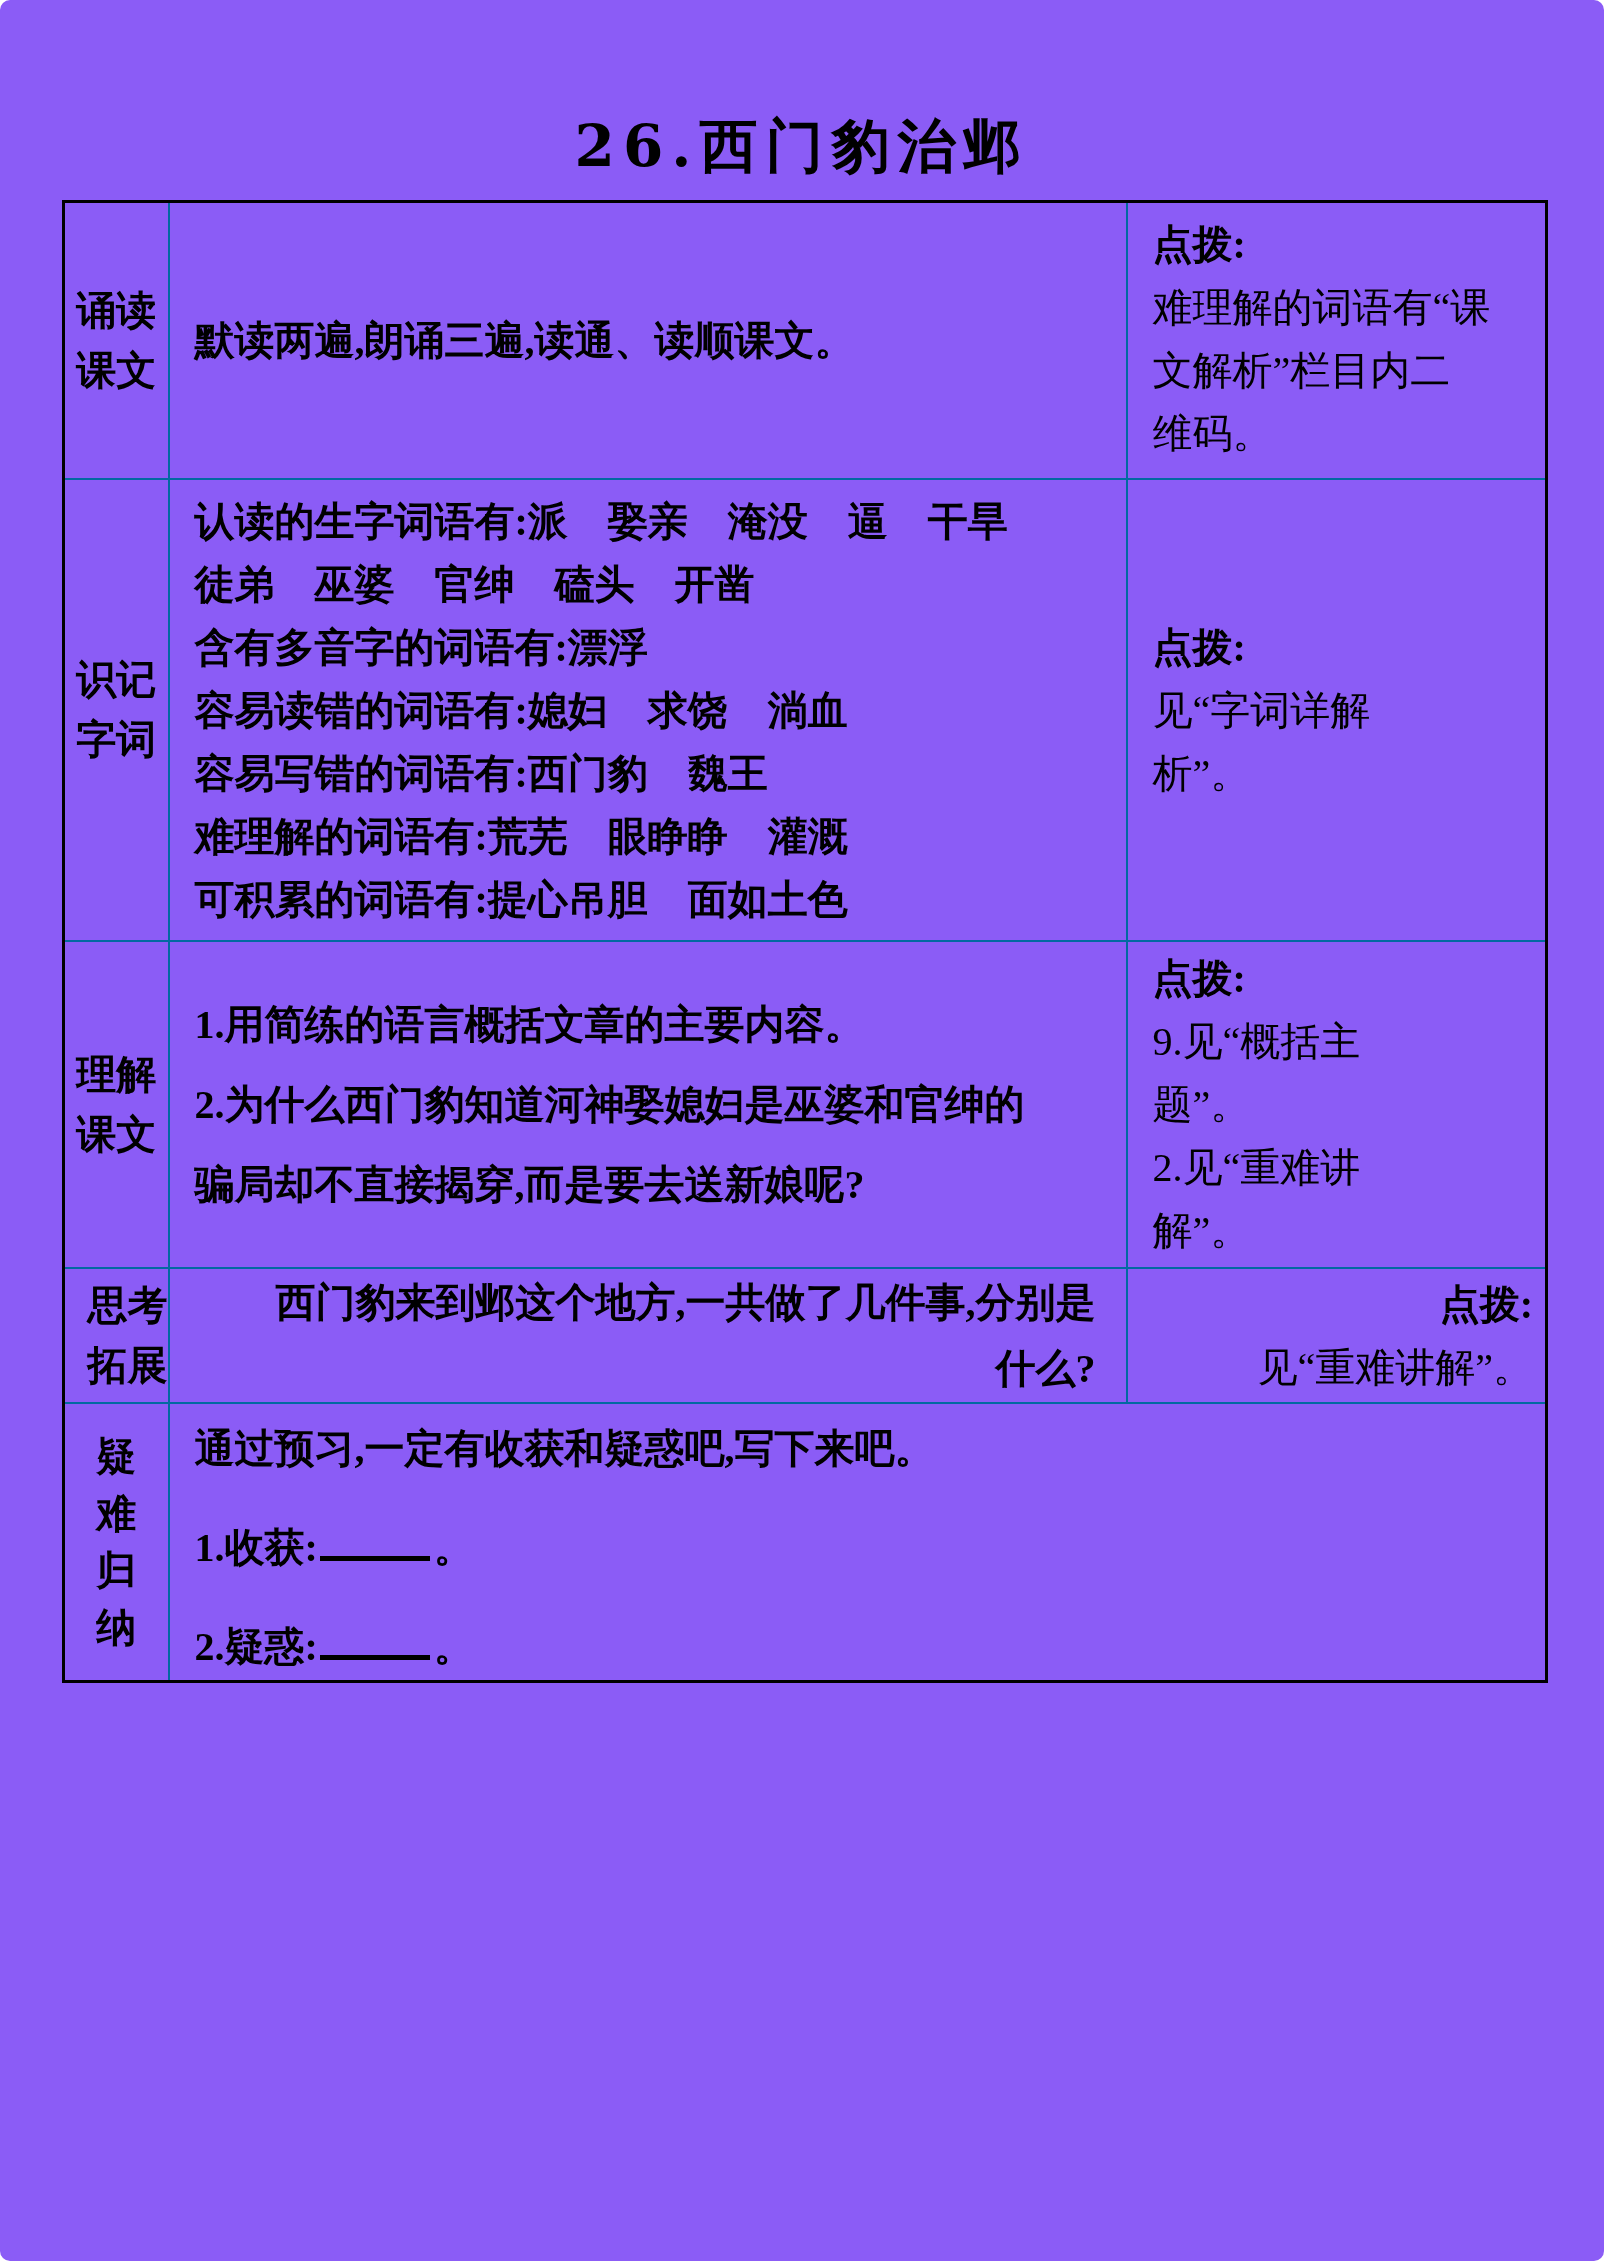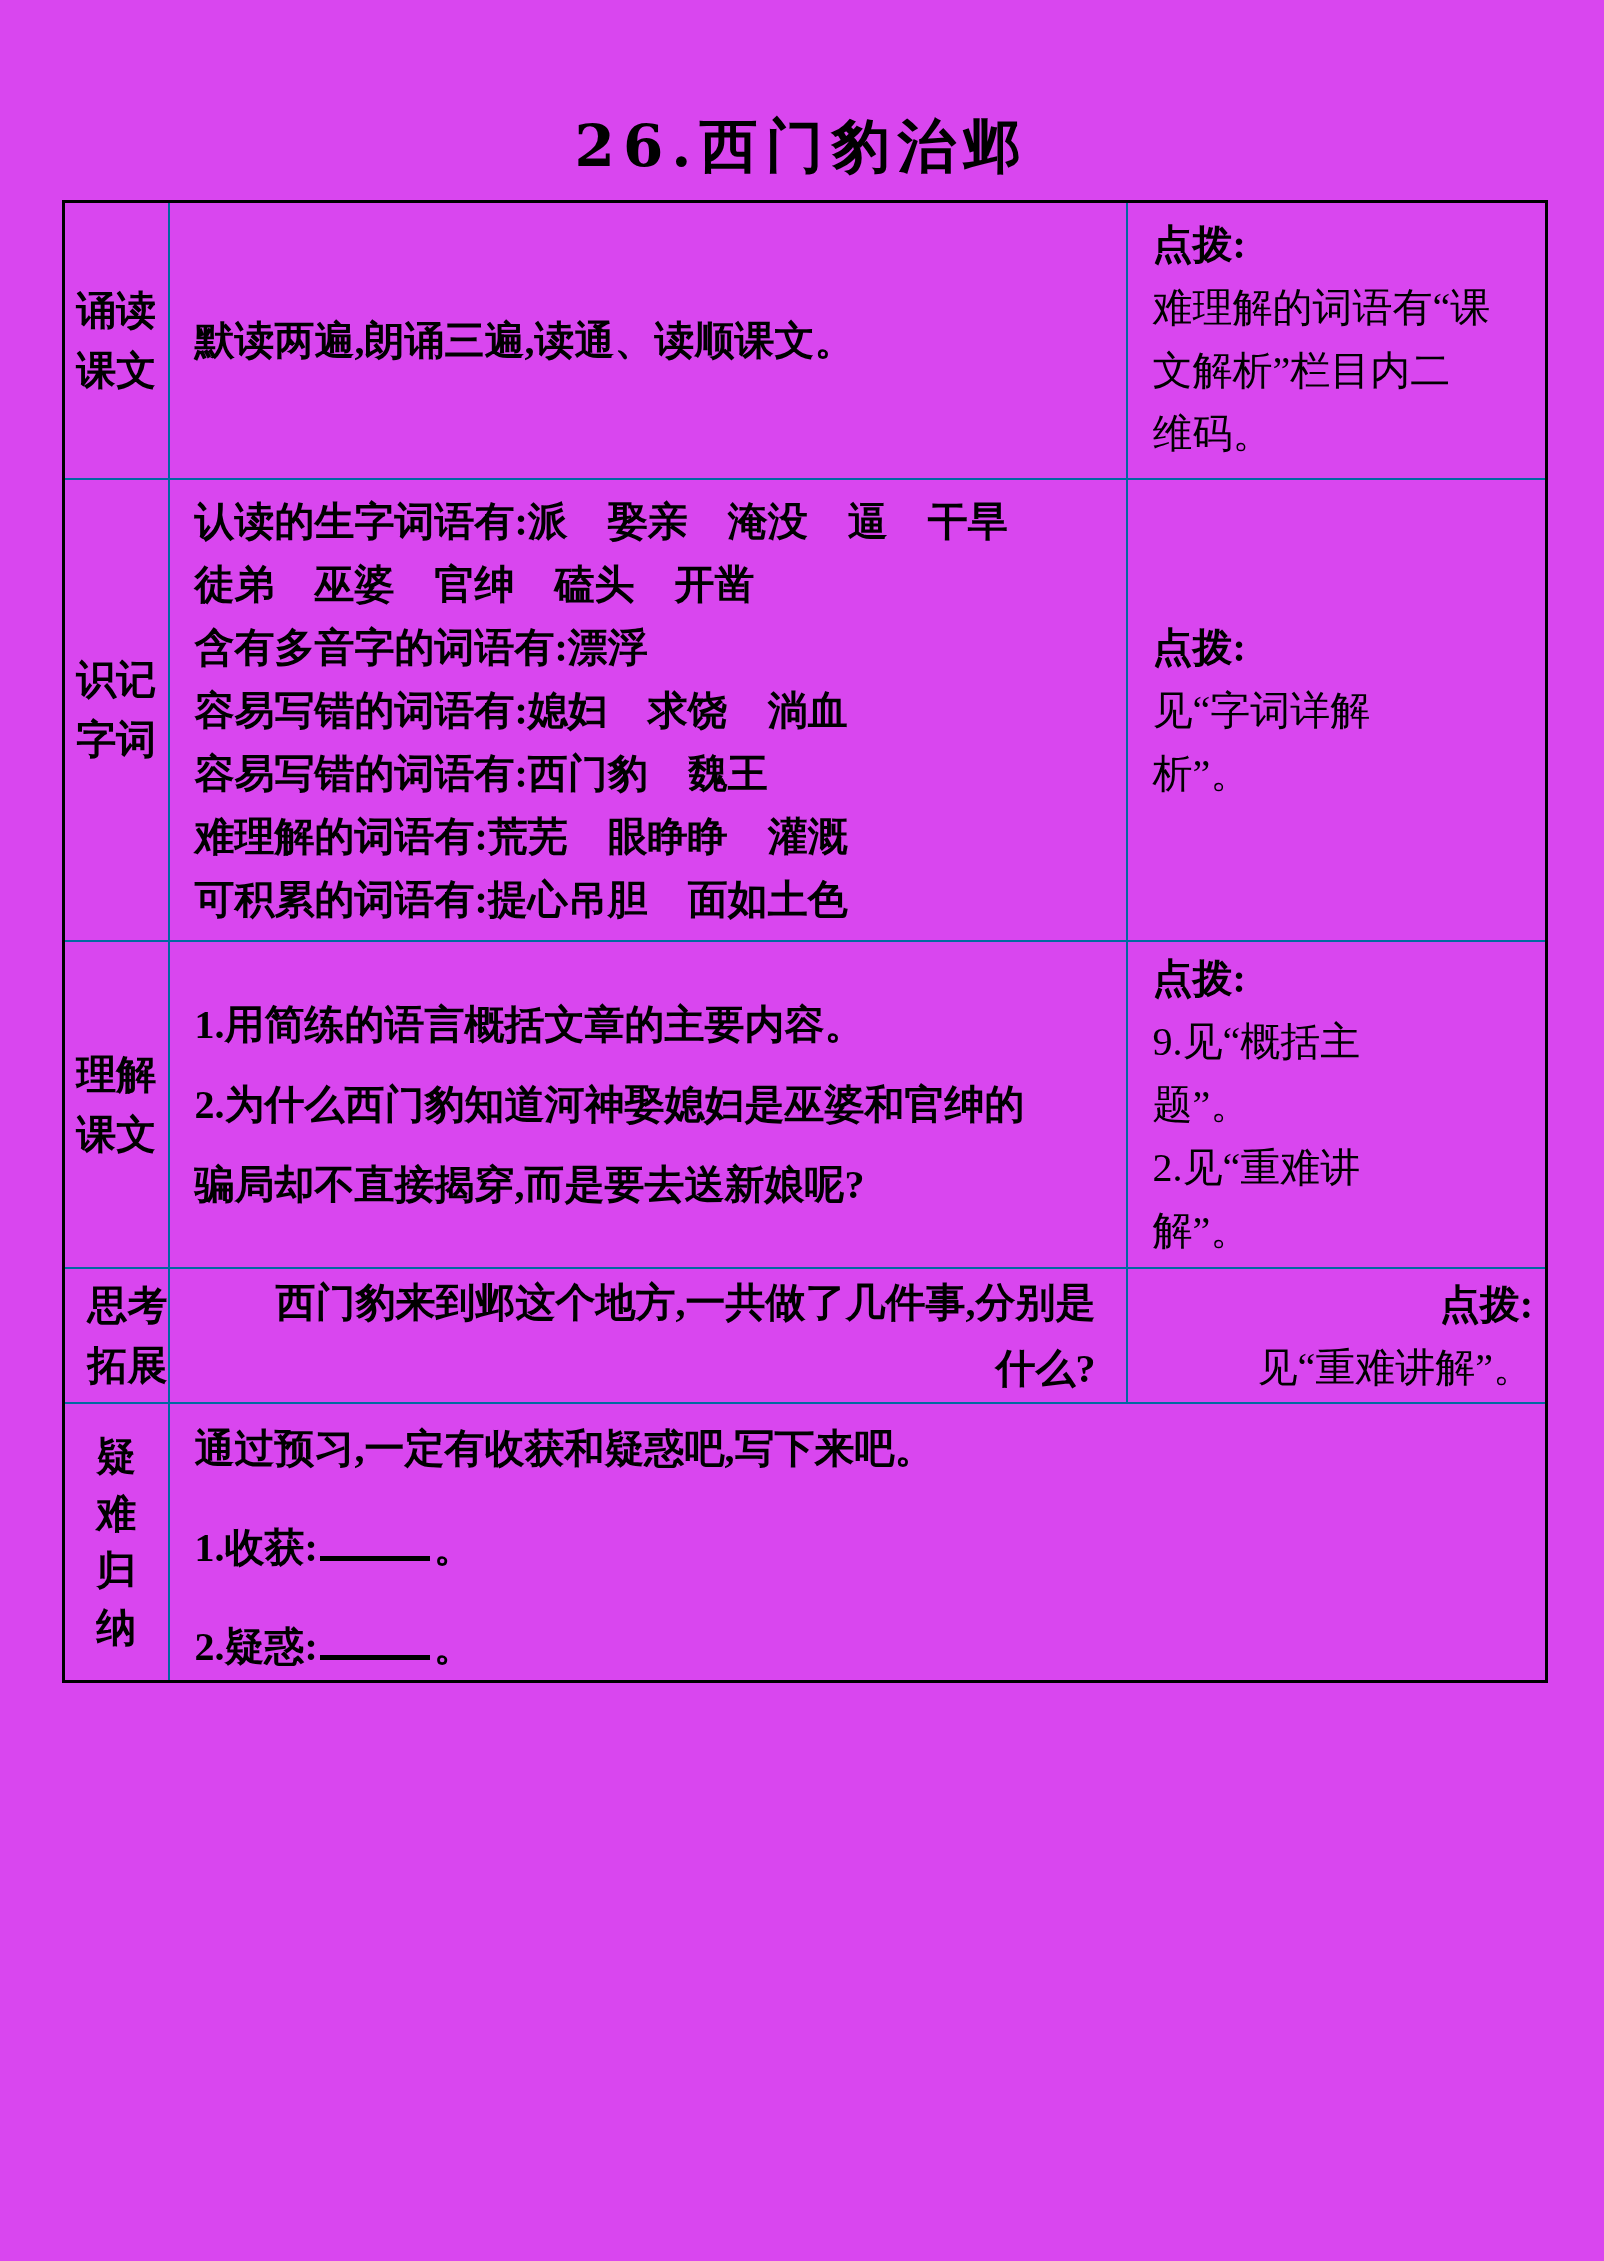--- a/index.html
+++ b/index.html
@@ -4,23 +4,24 @@
 <style>
   html, body {
     margin: 0;
     padding: 0;
     background: #ffffff;
   }
   .page {
     position: relative;
     width: 1604px;
     height: 2261px;
-    background: #d946ef;
+    background: #8b5cf6;
     font-family: "Liberation Serif", "DejaVu Serif", serif;
     color: #000000;
+    border-radius: 10px;
   }
   .page-title {
     position: absolute;
     top: 108px;
     left: 0;
     width: 100%;
     text-align: center;
     font-size: 58px;
     font-weight: bold;
     letter-spacing: 8px;
@@ -123,21 +124,21 @@
 
     <tr class="r1">
       <td class="label-cell">
         <div>识记</div>
         <div>字词</div>
       </td>
       <td class="content-cell">
         <div class="cl">认读的生字词语有:派　娶亲　淹没　逼　干旱</div>
         <div class="cl">徒弟　巫婆　官绅　磕头　开凿</div>
         <div class="cl">含有多音字的词语有:漂浮</div>
-        <div class="cl">容易写错的词语有:媳妇　求饶　淌血</div>
+        <div class="cl">容易读错的词语有:媳妇　求饶　淌血</div>
         <div class="cl">容易写错的词语有:西门豹　魏王</div>
         <div class="cl">难理解的词语有:荒芜　眼睁睁　灌溉</div>
         <div class="cl">可积累的词语有:提心吊胆　面如土色</div>
       </td>
       <td class="tip-cell">
         <div class="tip-heading">点拨:</div>
         <div>见“字词详解</div>
         <div>析”。</div>
       </td>
     </tr>

